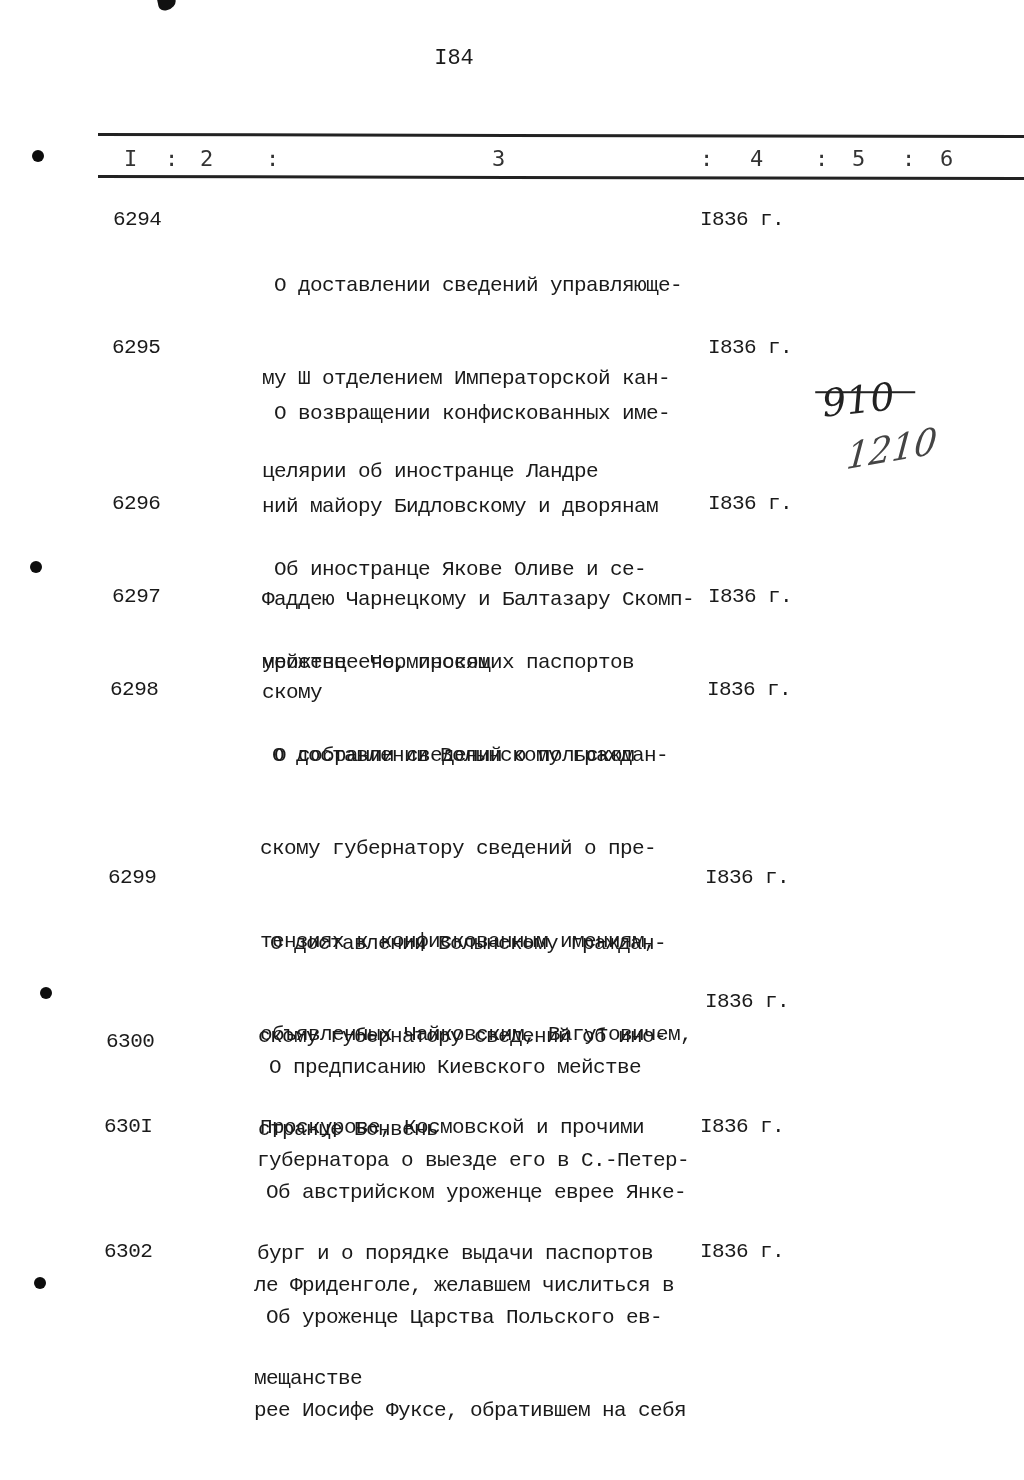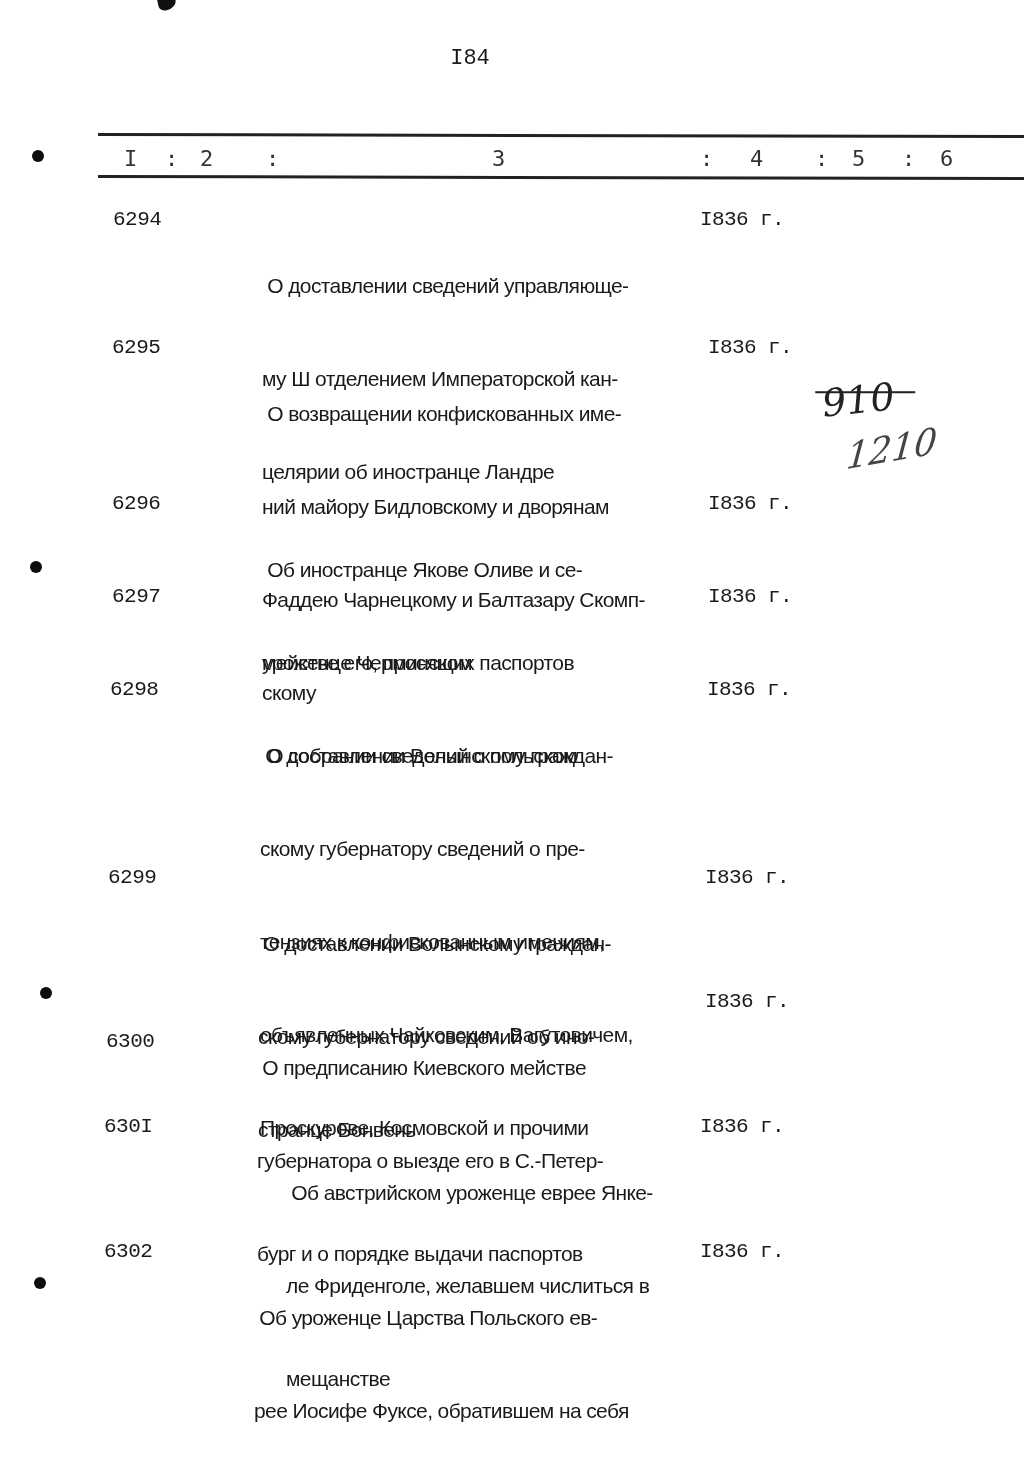--- a/index.html
+++ b/index.html
@@ -10,41 +10,41 @@
     }
     .scan-mark {
       position: absolute; left: 158px; top: -4px; width: 18px; height: 14px;
       background: #111; border-radius: 0 0 60% 40%; transform: rotate(-12deg);
     }
     .punch {
       position: absolute; width: 12px; height: 12px; border-radius: 50%;
       background: #0d0d0d;
     }
     .page-number {
-      position: absolute; top: 46px; left: 16px; width: 908px; text-align: center;
+      position: absolute; top: 46px; left: 0; width: 908px; text-align: center;
       font-size: 22px; letter-spacing: 0px;
     }
     .rule {
       position: absolute; left: 98px; width: 926px; height: 3px; background: #222;
     }
     .rule.top { top: 134px; transform: rotate(0.12deg); }
     .rule.bottom { top: 176px; transform: rotate(0.12deg); }
     .col-header {
       position: absolute; top: 146px; font-size: 22px; color: #333;
       font-family: "DejaVu Sans Mono", monospace;
     }
     .entry { position: absolute; left: 0; width: 1024px; }
     .entry-number {
       position: absolute; font-size: 21px; letter-spacing: -0.5px;
       font-family: "Liberation Mono", monospace;
     }
     .entry-text {
       position: absolute; font-size: 21px; line-height: 31px;
       letter-spacing: -0.6px; white-space: pre;
-      font-family: Liberation Sans, sans-serif;
+      font-family: Liberation Mono, monospace;
     }
     .entry-date {
       position: absolute; font-size: 21px; letter-spacing: -0.6px;
       white-space: pre; font-family: "Liberation Mono", monospace;
     }
     .handwritten {
       position: absolute; font-family: "DejaVu Serif", serif; font-style: italic;
       color: #222; white-space: nowrap;
     }
     .hw1 { left: 822px; top: 378px; font-size: 38px; transform: rotate(-6deg); }
@@ -151,21 +151,21 @@
   <div class="entry-text" style="left:257px;">
     <div> О предписанию Киевского мействе</div>
     <div>губернатора о выезде его в С.-Петер-</div>
     <div>бург и о порядке выдачи паспортов</div>
   </div>
   <span class="entry-date" style="left:705px;">I836 г.</span>
 </div>
 
 <div class="entry" style="top:1115px;">
   <span class="entry-number" style="left:104px;">630I</span>
-  <div class="entry-text" style="left:254px;margin-left:32px;">
+  <div class="entry-text" style="left:254px;">
     <div> Об австрийском уроженце еврее Янке-</div>
     <div>ле Фриденголе, желавшем числиться в</div>
     <div>мещанстве</div>
   </div>
   <span class="entry-date" style="left:700px;">I836 г.</span>
 </div>
 
 <div class="entry" style="top:1240px;">
   <span class="entry-number" style="left:104px;">6302</span>
   <div class="entry-text" style="left:254px;">

